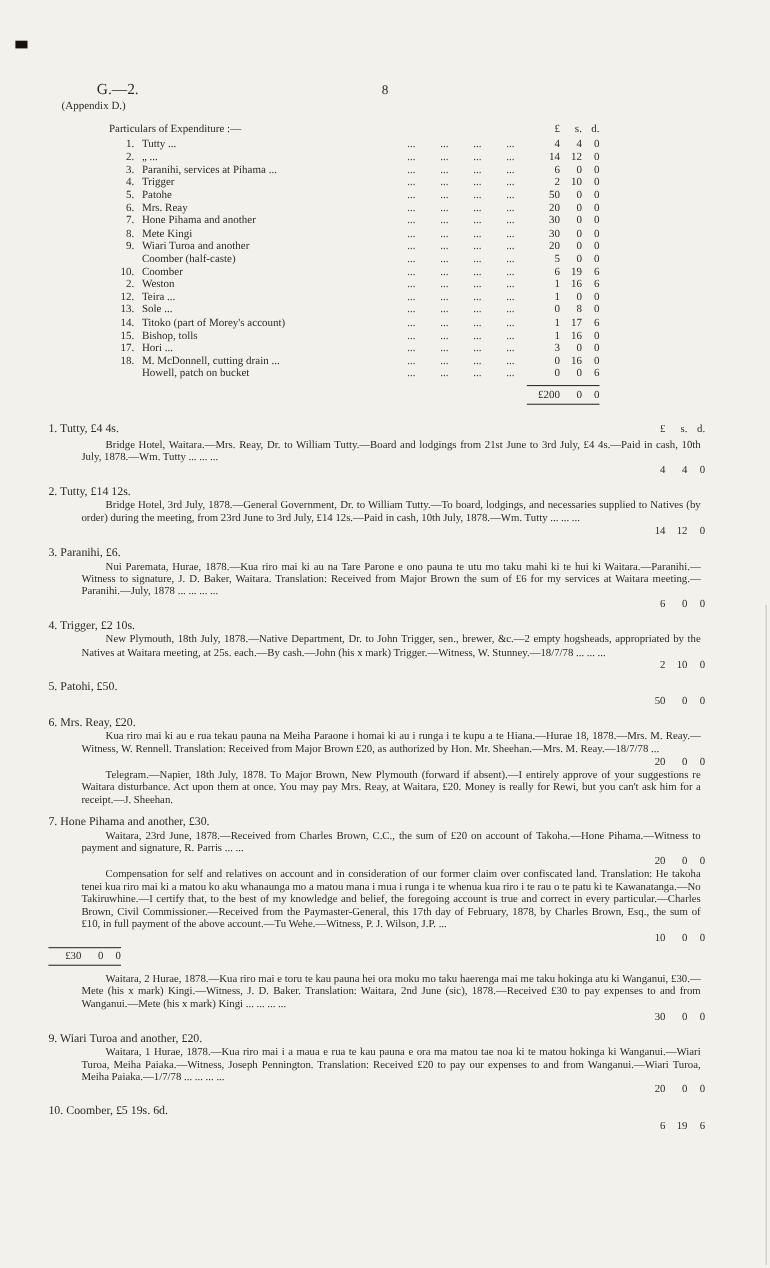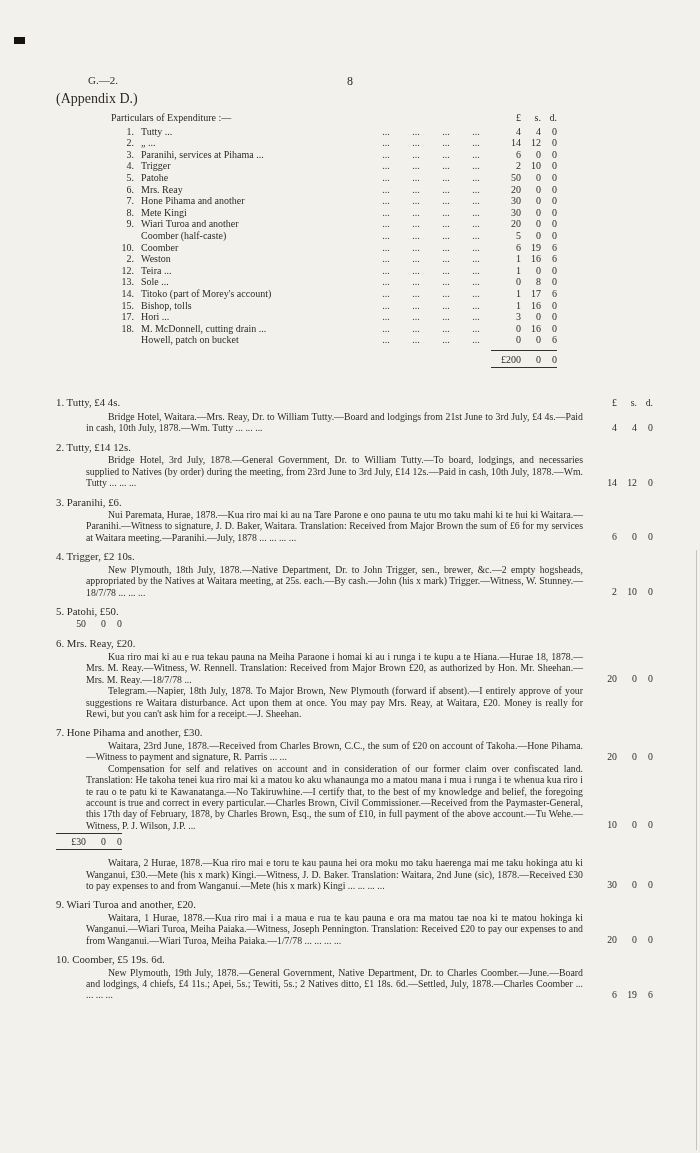--- a/index.html
+++ b/index.html
@@ -8,25 +8,25 @@
     width: 700px; height: 1153px;
     background: #f2f1ec;
     font-family: "Liberation Serif", "DejaVu Serif", serif;
     color: #2e2b26;
     position: relative;
     overflow: hidden;
   }
   .scan-mark { position: absolute; left: 14px; top: 37px; width: 11px; height: 7px; background: #16130e; }
   .edge-line { position: absolute; right: 3px; top: 550px; width: 1px; height: 600px; background: rgba(70,65,55,.25); }
 
-  .docref   { position: absolute; left: 88px; top: 74px; font-size: 11px; }
+  .docref   { position: absolute; left: 88px; top: 74px; font-size: 14px; }
   .pagenum  { position: absolute; left: 0; width: 100%; top: 74px; text-align: center; font-size: 12px; }
-  .appendix { position: absolute; left: 56px; top: 91px; font-size: 14px; }
-
-  .content { position: absolute; left: 56px; top: 112px; width: 597px; }
+  .appendix { position: absolute; left: 56px; top: 91px; font-size: 10px; }
+
+  .content { position: absolute; left: 44px; top: 112px; width: 597px; }
 
   
   .exp-block { margin-left: 55px; width: 446px; font-size: 10px; }
   .exp-grid-row {
     display: grid;
     grid-template-columns: 30px 230px 1fr 1fr 1fr 1fr 30px 20px 16px;
     line-height: 11.6px;
     align-items: baseline;
   }
   .num { text-align: right; padding-right: 7px; }
@@ -37,29 +37,29 @@
   .span-lead  { grid-column: 1 / 7; }
   .title-row { margin-bottom: 2px; }
   .total-box {
     grid-column: 7 / 10;
     display: grid; grid-template-columns: 30px 20px 16px;
     border-top: 1px solid #35322c; border-bottom: 1px solid #35322c;
     padding: 3px 0 2px; margin-top: 4px;
   }
 
   
-  .sections { margin-top: 28px; font-size: 9.8px; }
+  .sections { margin-top: 16px; font-size: 9.8px; }
   .sec { margin-bottom: 7px; }
   .sec-head {
     display: flex; justify-content: space-between; align-items: baseline;
     font-size: 10.8px; line-height: 12.5px; margin-bottom: 1px;
   }
   .money-head { display: grid; grid-template-columns: 30px 20px 16px; width: 66px; font-size: 9.8px; }
   .money-head span { text-align: right; }
-  .entry { display: flex; align-items: flex-end; }
+  .entry { display: flex; align-items: flex-end; flex-direction: column; }
   .para {
     flex: 1; margin: 0 4px 0 30px;
     text-indent: 22px; text-align: justify;
     line-height: 11.4px;
   }
   .amt { flex: none; width: 66px; display: grid; grid-template-columns: 30px 20px 16px; padding-bottom: 1px; }
   .sec-total { display: flex; justify-content: flex-start; margin-top: 2px; }
   .sec-total .box {
     width: 66px; display: grid; grid-template-columns: 30px 20px 16px;
     border-top: 1px solid #35322c; border-bottom: 1px solid #35322c;
@@ -478,21 +478,20 @@
             <span class="c-d">0</span>
           </span>
         </div>
       </section>
 
       <section class="sec">
         <div class="sec-head">
           <span>10. Coomber, £5 19s. 6d.</span>
         </div>
         <div class="entry">
-          <p class="para">New Plymouth, 19th July, 1878.—General Government, Native Department, Dr. to Charles Coomber.—June.—Board and lodgings, 4 chiefs, £4 11s.; Apei, 5s.; Tewiti, 5s.; 2 Natives ditto, £1 18s. 6d.—Settled, July, 1878.—Charles Coomber   ...   ...   ...   ...</p>
           <span class="amt">
             <span class="c-l">6</span>
             <span class="c-s">19</span>
             <span class="c-d">6</span>
           </span>
         </div>
       </section>
 
     </div>
   </div>

